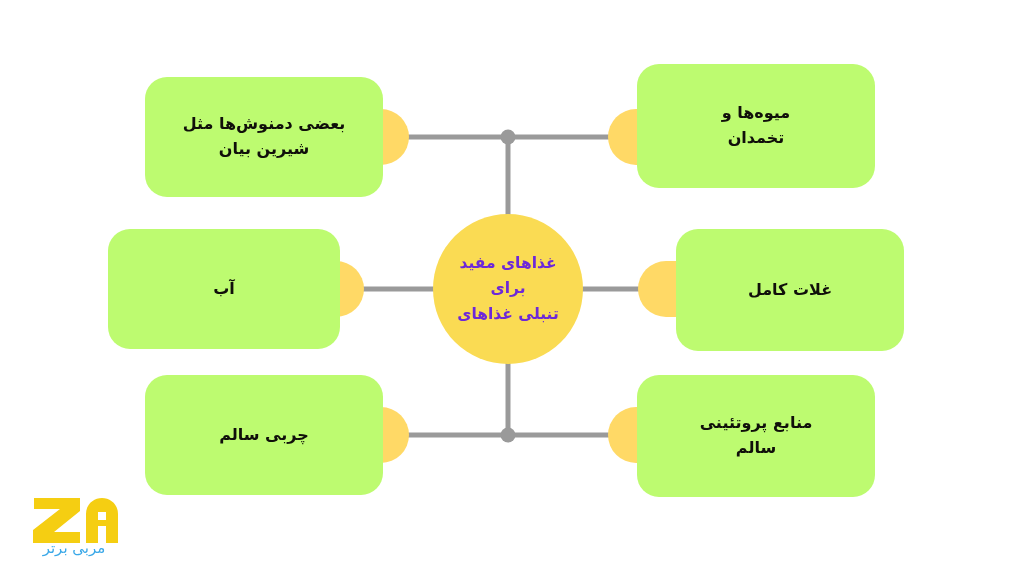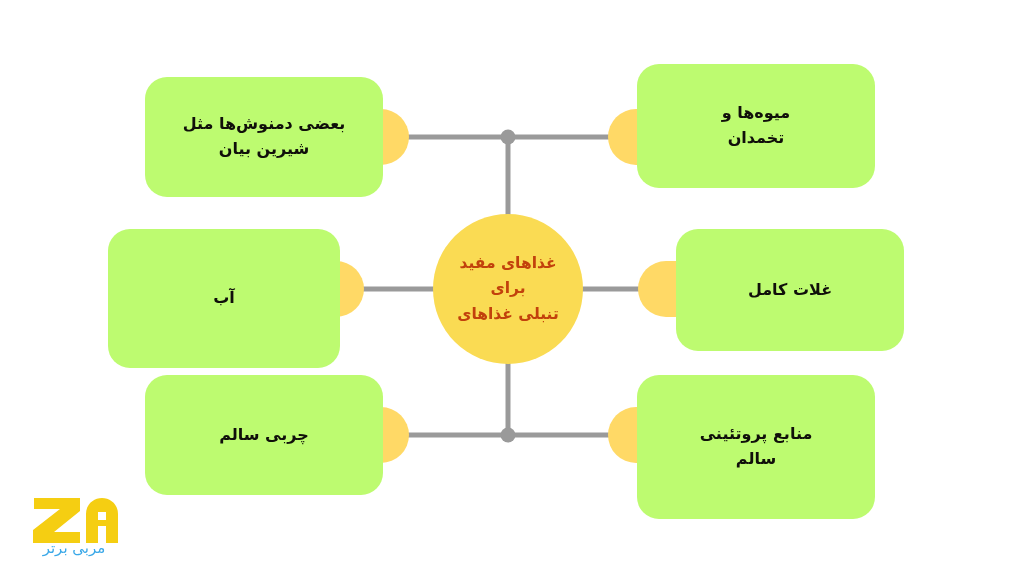--- a/index.html
+++ b/index.html
@@ -33,21 +33,21 @@
     top: 214px;
     width: 150px;
     height: 150px;
     border-radius: 50%;
     background: #fadb53;
     display: flex;
     flex-direction: column;
     align-items: center;
     justify-content: center;
     text-align: center;
-    color: #c2410c;
+    color: #6d28d9;
     font-weight: 700;
     font-size: 15.5px;
     line-height: 1.62;
     z-index: 5;
   }
   .hub .ln { display: block; white-space: nowrap; }
 
   
   .node {
     position: absolute;
@@ -140,36 +140,36 @@
     <span class="ln">شیرین بیان</span>
   </div>
 
   <div class="nub left" style="left:608px; top:109px;"></div>
   <div class="node" style="left:637px; top:64px; width:238px; height:124px; flex-direction:column;">
     <span class="ln">میوه‌ها و</span>
     <span class="ln">تخمدان</span>
   </div>
 
   <div class="nub right" style="left:318px; top:261px;"></div>
-  <div class="node" style="left:108px; top:229px; width:232px; height:139px; flex-direction:column;">
+  <div class="node" style="left:108px; top:229px; width:232px; height:120px; flex-direction:column;">
     <span class="ln">آب</span>
   </div>
 
   <div class="nub left" style="left:638px; top:261px;"></div>
   <div class="node" style="left:676px; top:229px; width:228px; height:122px; flex-direction:column;">
     <span class="ln">غلات کامل</span>
   </div>
 
   <div class="nub right" style="left:363px; top:407px;"></div>
   <div class="node" style="left:145px; top:375px; width:238px; height:120px; flex-direction:column;">
     <span class="ln">چربی سالم</span>
   </div>
 
   <div class="nub left" style="left:608px; top:407px;"></div>
-  <div class="node" style="left:637px; top:375px; width:238px; height:144px; flex-direction:column;">
+  <div class="node" style="left:637px; top:375px; width:238px; height:122px; flex-direction:column;">
     <span class="ln">منابع پروتئینی</span>
     <span class="ln">سالم</span>
   </div>
 
   <div class="logo">
     <svg class="mark" width="92" height="48" viewBox="0 0 92 48" aria-hidden="true">
 
       <path d="M6 2 H52 V15 L26 36 H52 V47 H5 V34 L32 13 H6 Z" fill="#F5CE12"></path>
 
       <path d="M58 47 V18 C58 8 66 2 74 2 C82 2 90 8 90 18 V47 H78 V30 H70 V47 Z" fill="#F5CE12"></path>

